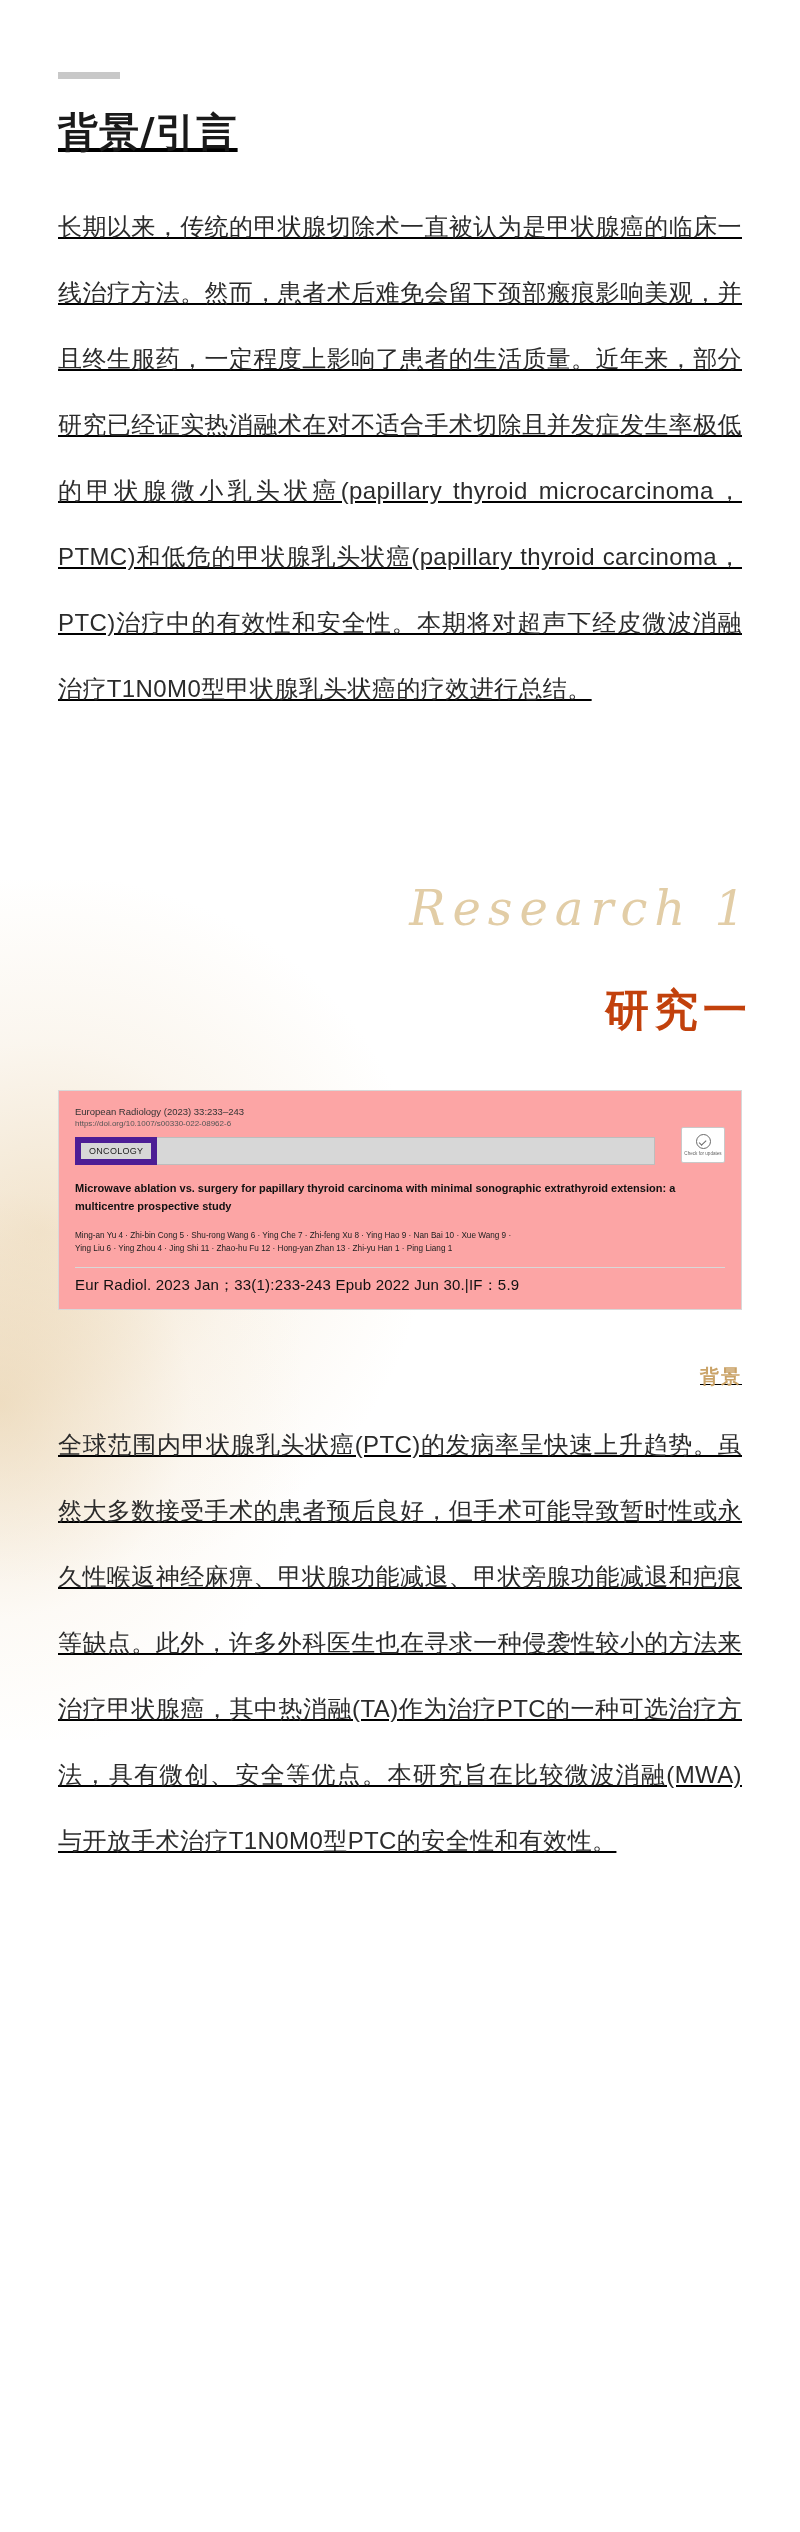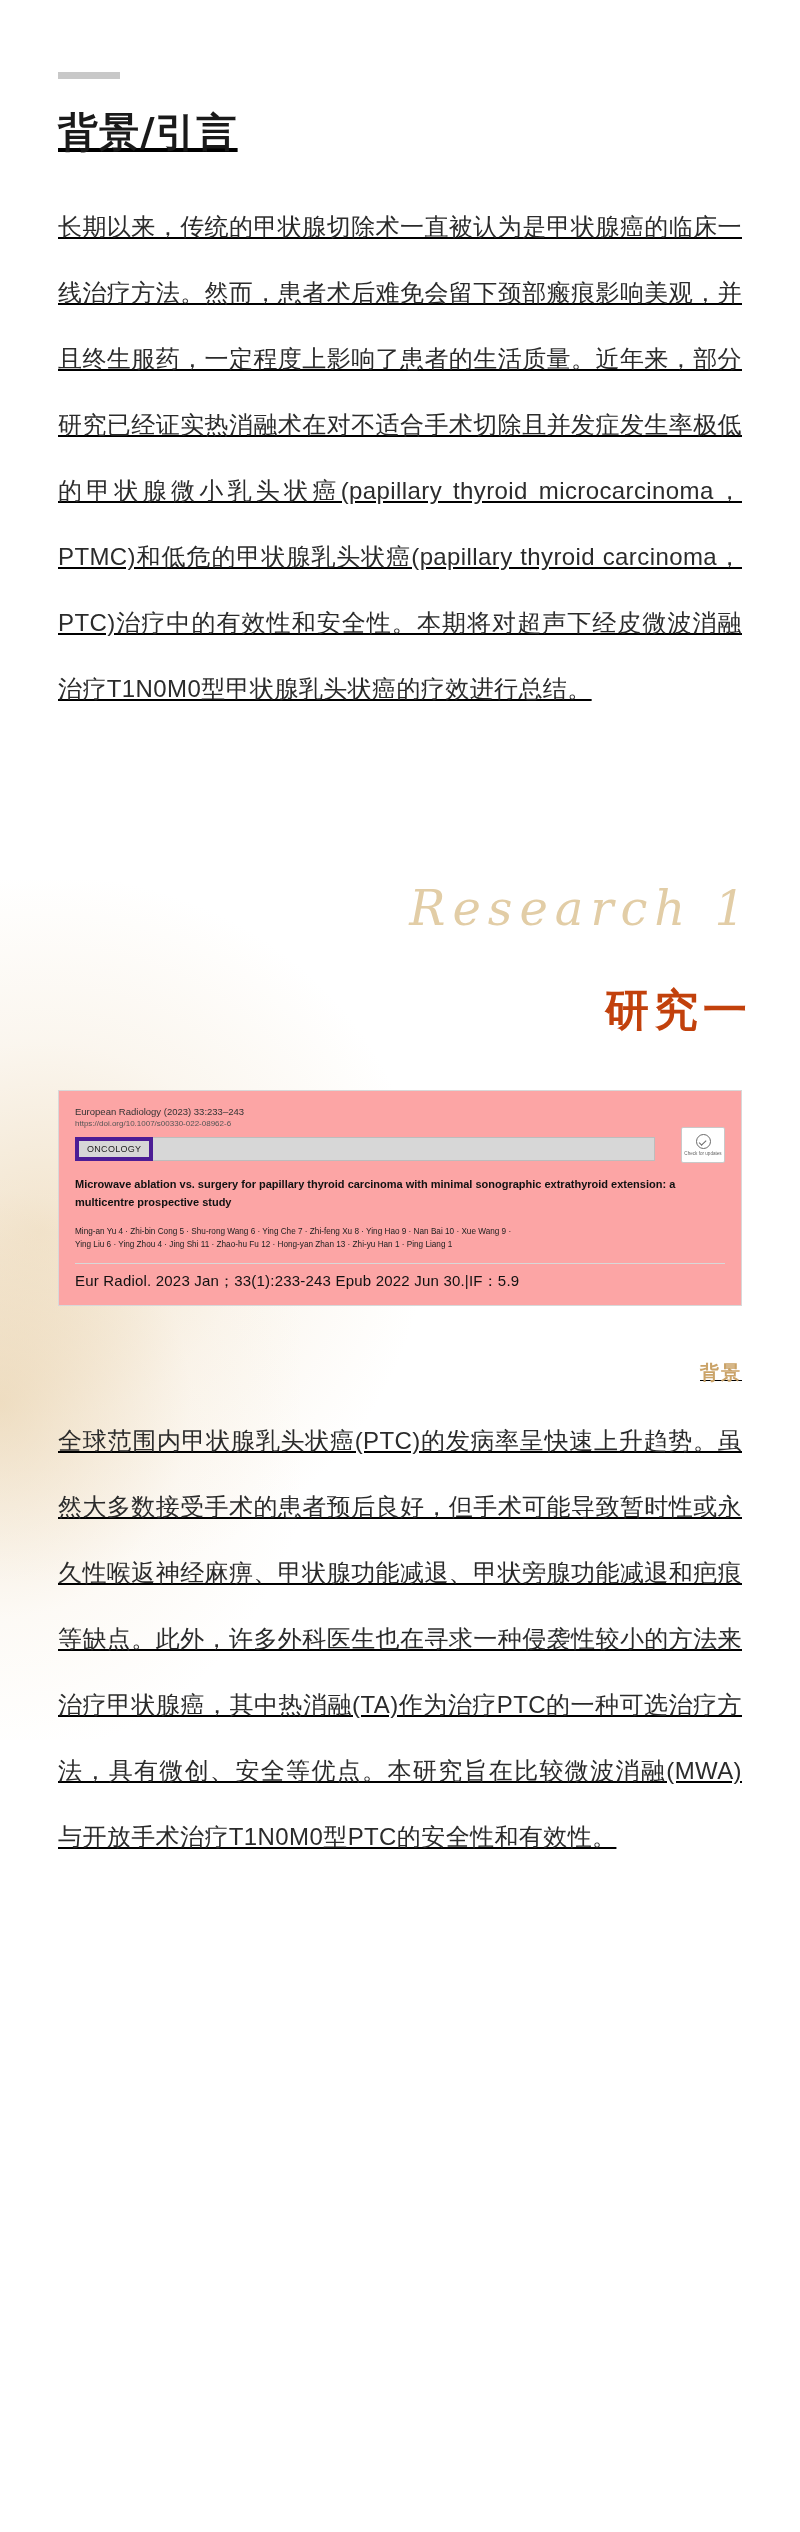--- a/index.html
+++ b/index.html
@@ -130,21 +130,21 @@
     display: flex;
     align-items: stretch;
     margin-bottom: 14px;
   }
   .paper-badge {
     background: #d7d7d7;
     color: #222;
     font-size: 9px;
     letter-spacing: 0.3px;
     padding: 3px 8px;
-    border: 4px solid #4c1d95;
+    border: 6px solid #4c1d95;
     min-width: 52px;
   }
   .paper-badge-fill {
     flex: 1;
     background: #d7d7d7;
     border: 1px solid #bdbdbd;
     border-left: none;
     margin-right: 70px;
   }
   .crossmark {

